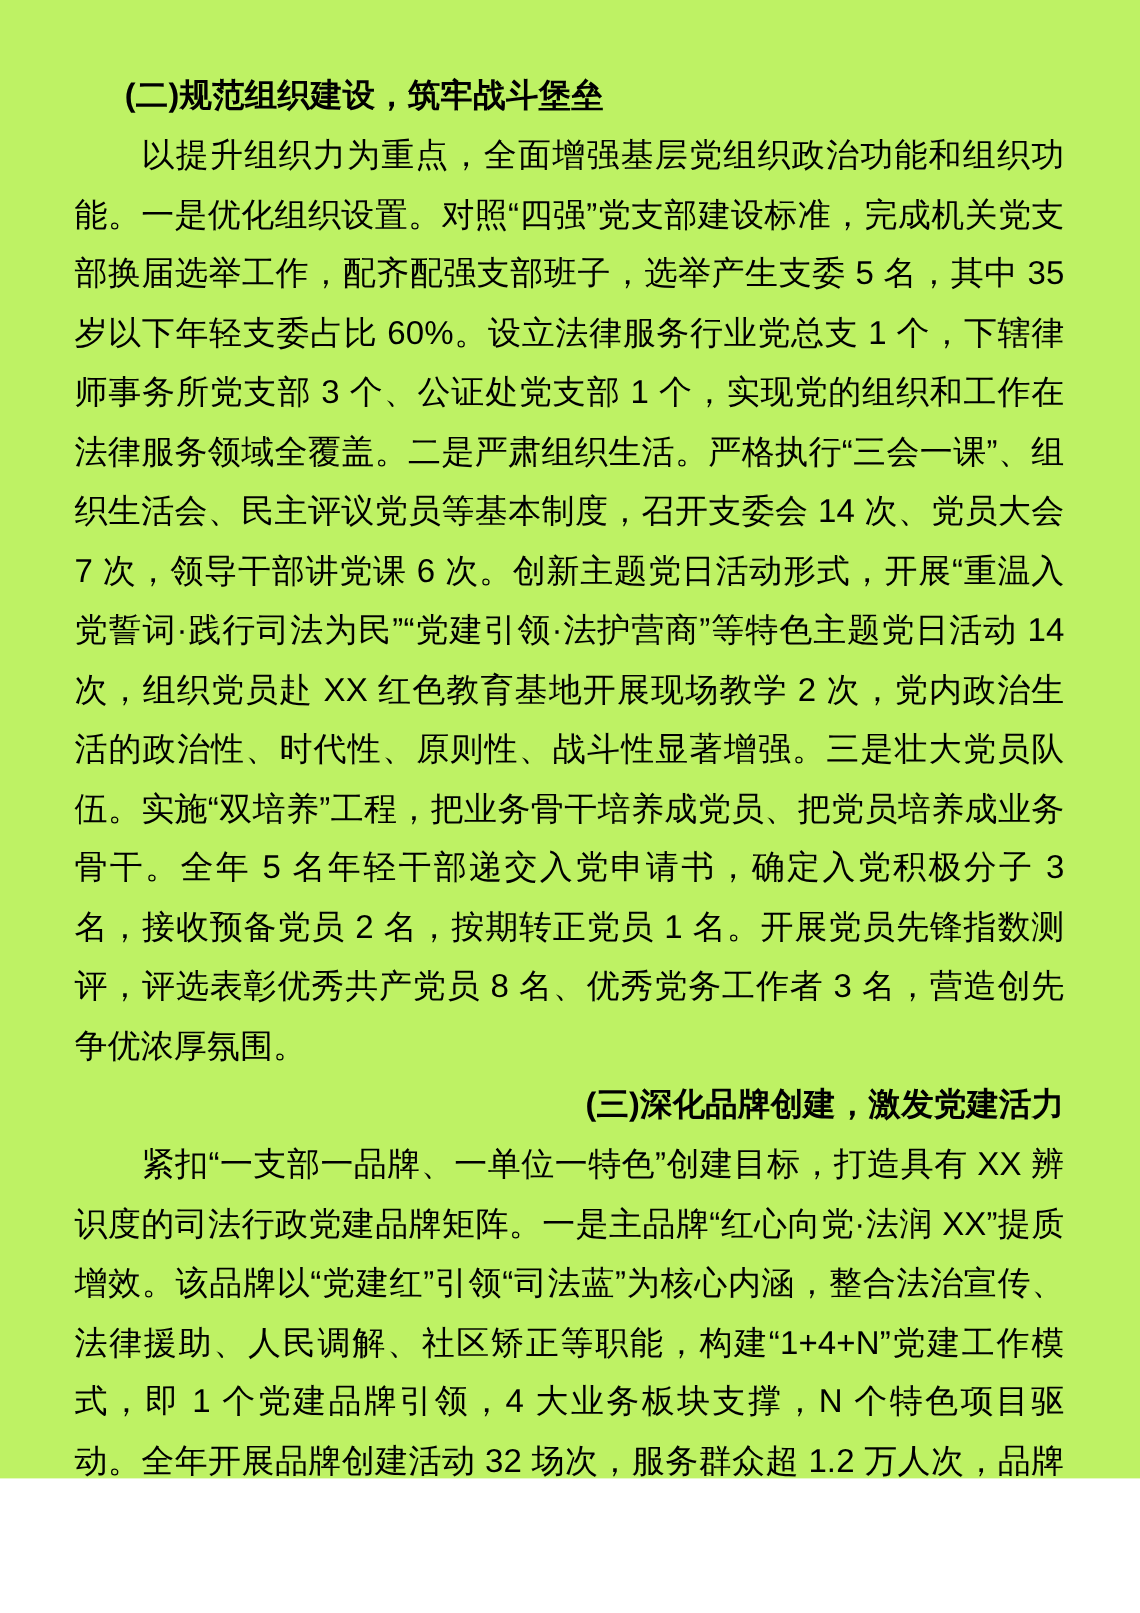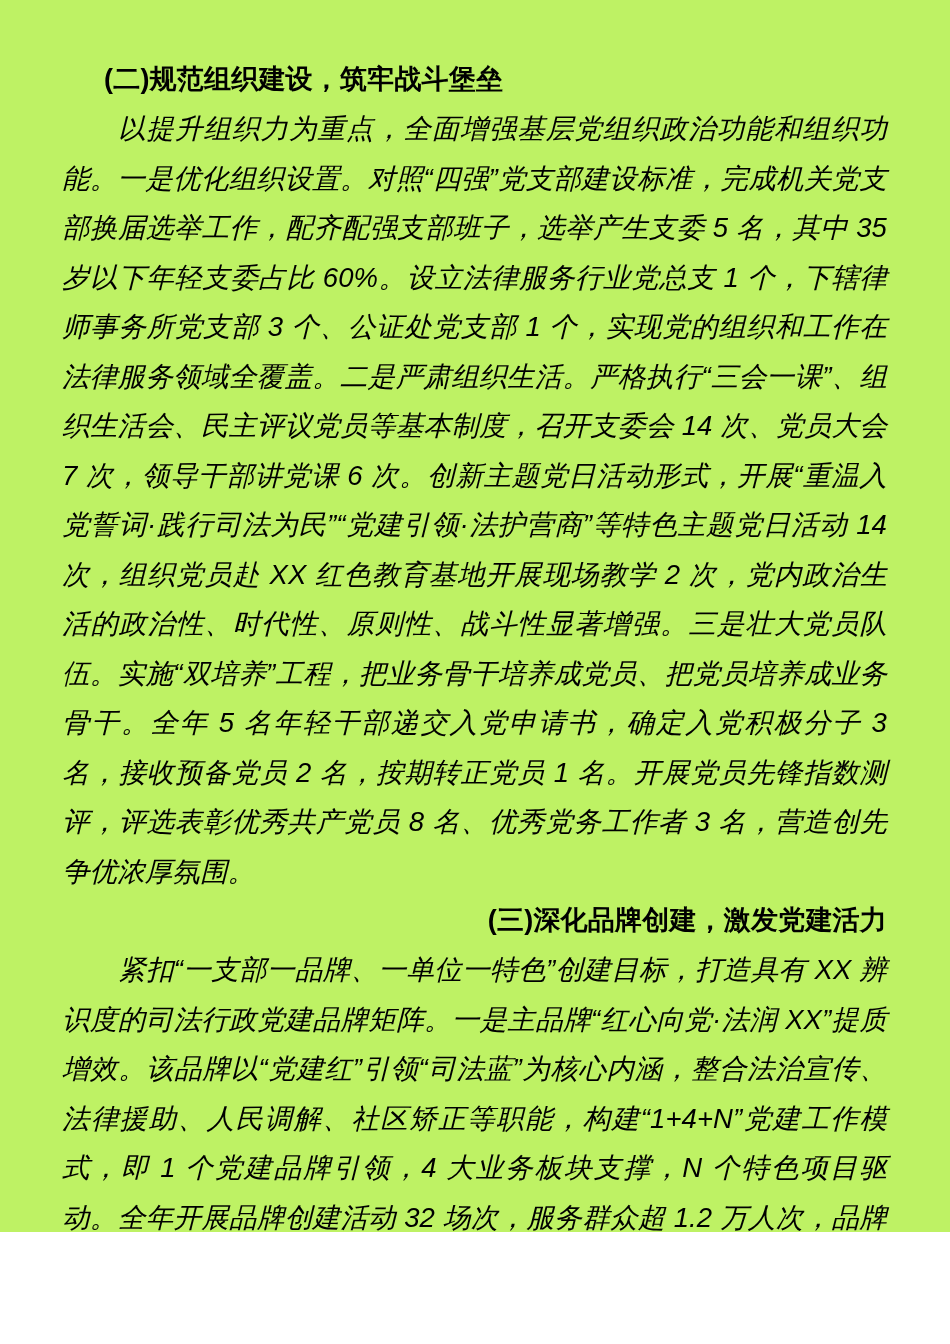--- a/index.html
+++ b/index.html
@@ -38,21 +38,20 @@
   .para {
     font-size: 27.5px;
     line-height: 49.5px;
     text-align: justify;
     text-align-last: left;
     text-justify: inter-ideograph;
     text-indent: 56px;
     margin: 0;
     letter-spacing: 0.1px;
     word-break: break-all;
-    font-style: italic;
   }
   .gap-before-heading {
     margin-top: 0px;
     text-align: right;
   }
   
   .para, .heading { font-kerning: none; }
 </style>
 </head>
 <body>

